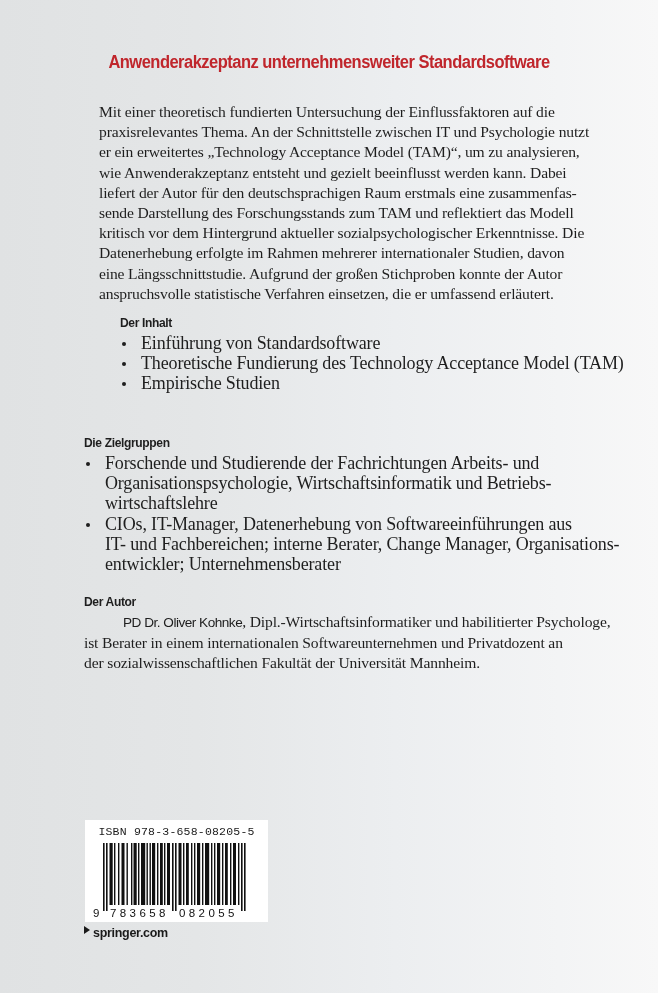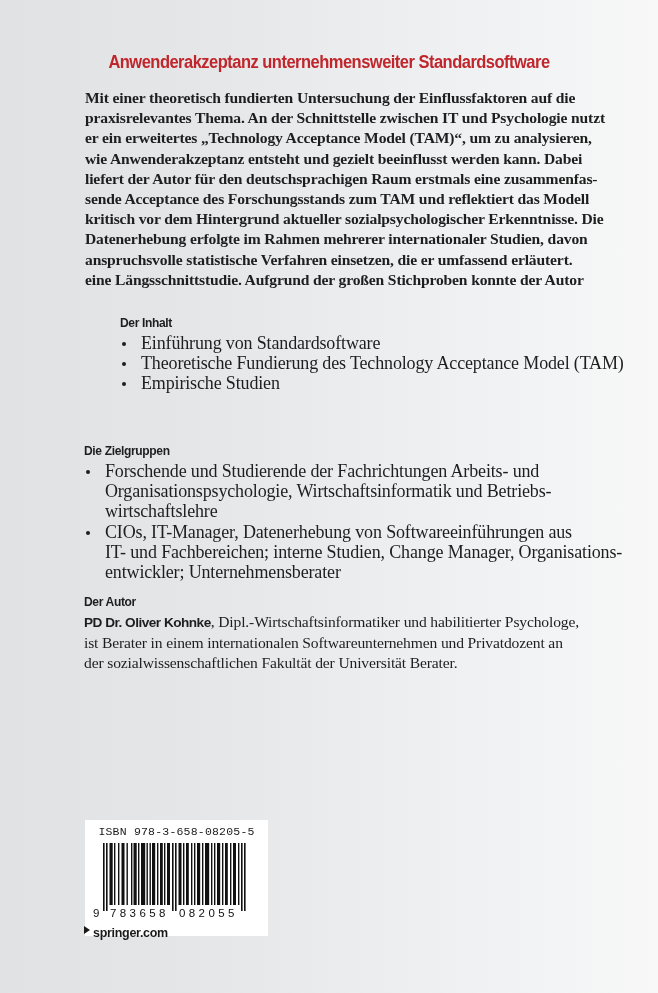--- a/index.html
+++ b/index.html
@@ -38,24 +38,23 @@
     }
     .content {
       position: absolute;
       left: 84px;
       top: 87px;
       width: 540px;
     }
     .intro {
       font-size: 15.6px;
       line-height: 20.2px;
-      margin: 1px;
+      margin: 15px;
       text-align: justify;
       letter-spacing: -0.15px;
-      font-weight: bold;
     }
     .intro .line {
       display: block;
       white-space: nowrap;
     }
     .section-heading {
       font-family: "Liberation Sans", "DejaVu Sans", sans-serif;
       font-weight: bold;
       font-size: 13.4px;
       letter-spacing: -0.4px;
@@ -83,41 +82,42 @@
       width: 4px;
       height: 4px;
       border-radius: 50%;
       background: #1e1e1e;
     }
     .bullets li .line {
       display: block;
       white-space: nowrap;
     }
     .sec-inhalt { position: absolute; left: 4px; top: 228px; width: 540px; margin-left: 32px; }
-    .sec-ziel { position: absolute; left: 0; top: 356px; width: 540px; }
+    .sec-ziel { position: absolute; left: 0; top: 348px; width: 540px; }
     .sec-autor { position: absolute; left: 0; top: 507px; width: 540px; }
     .author-text {
       font-size: 15.6px;
       line-height: 20.2px;
       margin: 3px 0 0 0;
       letter-spacing: -0.15px;
     }
     .author-text .line { display: block; white-space: nowrap; }
     .author-name {
       font-family: "Liberation Sans", "DejaVu Sans", sans-serif;
-      font-weight: bold;
+      font-weight: normal;
       font-size: 13.6px;
       letter-spacing: -0.5px;
+      margin-left: 39px;
     }
     .barcode-box {
       position: absolute;
       left: 85px;
       top: 820px;
       width: 183px;
-      height: 116px;
+      height: 102px;
       background: #ffffff;
     }
     .isbn-text {
       position: absolute;
       left: 0;
       top: 5px;
       width: 183px;
       text-align: center;
       font-family: "Liberation Mono", "DejaVu Sans Mono", monospace;
       font-size: 11.5px;
@@ -159,25 +159,25 @@
   <h1 class="title">Anwenderakzeptanz unternehmensweiter Standardsoftware</h1>
 
   <div class="content">
 
     <p class="intro">
       <span class="line">Mit einer theoretisch fundierten Untersuchung der Einflussfaktoren auf die</span>
       <span class="line">praxisrelevantes Thema. An der Schnittstelle zwischen IT und Psychologie nutzt</span>
       <span class="line">er ein erweitertes „Technology Acceptance Model (TAM)“, um zu analysieren,</span>
       <span class="line">wie Anwenderakzeptanz entsteht und gezielt beeinflusst werden kann. Dabei</span>
       <span class="line">liefert der Autor für den deutschsprachigen Raum erstmals eine zusammenfas-</span>
-      <span class="line">sende Acceptance des Forschungsstands zum TAM und reflektiert das Modell</span>
+      <span class="line">sende Darstellung des Forschungsstands zum TAM und reflektiert das Modell</span>
       <span class="line">kritisch vor dem Hintergrund aktueller sozialpsychologischer Erkenntnisse. Die</span>
       <span class="line">Datenerhebung erfolgte im Rahmen mehrerer internationaler Studien, davon</span>
+      <span class="line">eine Längsschnittstudie. Aufgrund der großen Stichproben konnte der Autor</span>
       <span class="line">anspruchsvolle statistische Verfahren einsetzen, die er umfassend erläutert.</span>
-      <span class="line">eine Längsschnittstudie. Aufgrund der großen Stichproben konnte der Autor</span>
     </p>
 
     <section class="sec-inhalt">
       <h2 class="section-heading">Der Inhalt</h2>
       <ul class="bullets">
         <li>
           <span class="bullet"></span>
           <span class="line">Einführung von Standardsoftware</span>
         </li>
         <li>
@@ -196,32 +196,32 @@
       <ul class="bullets">
         <li>
           <span class="bullet"></span>
           <span class="line">Forschende und Studierende der Fachrichtungen Arbeits- und</span>
           <span class="line">Organisationspsychologie, Wirtschaftsinformatik und Betriebs-</span>
           <span class="line">wirtschaftslehre</span>
         </li>
         <li>
           <span class="bullet"></span>
           <span class="line">CIOs, IT-Manager, Datenerhebung von Softwareeinführungen aus</span>
-          <span class="line">IT- und Fachbereichen; interne Studien, Change Manager, Organisations-</span>
+          <span class="line">IT- und Fachbereichen; interne Berater, Change Manager, Organisations-</span>
           <span class="line">entwickler; Unternehmensberater</span>
         </li>
       </ul>
     </section>
 
     <section class="sec-autor">
       <h2 class="section-heading">Der Autor</h2>
       <p class="author-text">
         <span class="line"><span class="author-name">PD Dr. Oliver Kohnke</span><span>, Dipl.-Wirtschaftsinformatiker und habilitierter Psychologe,</span></span>
         <span class="line">ist Berater in einem internationalen Softwareunternehmen und Privatdozent an</span>
-        <span class="line">der sozialwissenschaftlichen Fakultät der Universität Berater.</span>
+        <span class="line">der sozialwissenschaftlichen Fakultät der Universität Mannheim.</span>
       </p>
     </section>
 
   </div>
 
   <div class="barcode-box">
     <div class="isbn-text">ISBN 978-3-658-08205-5</div>
     <svg class="barcode-svg" width="183" height="102" viewBox="0 0 183 102">
       <g fill="#111">
 

